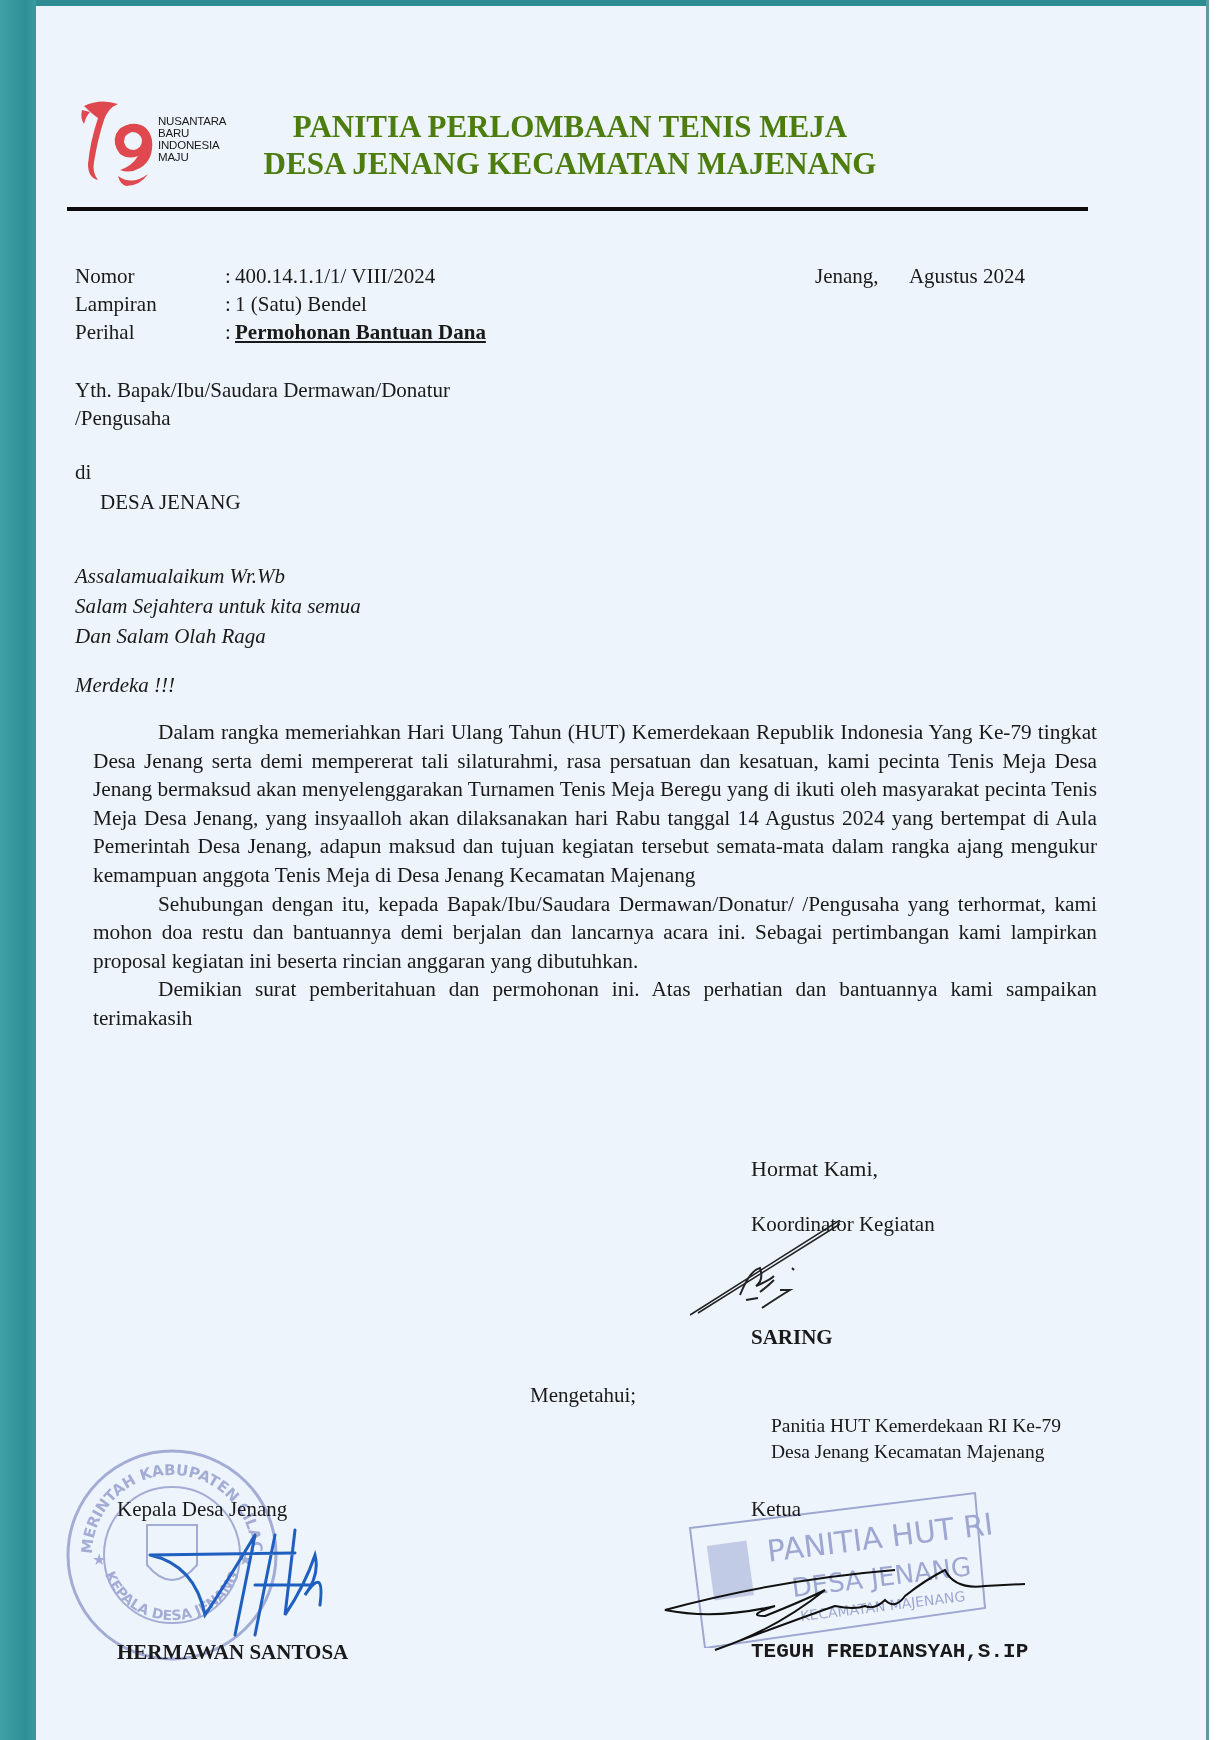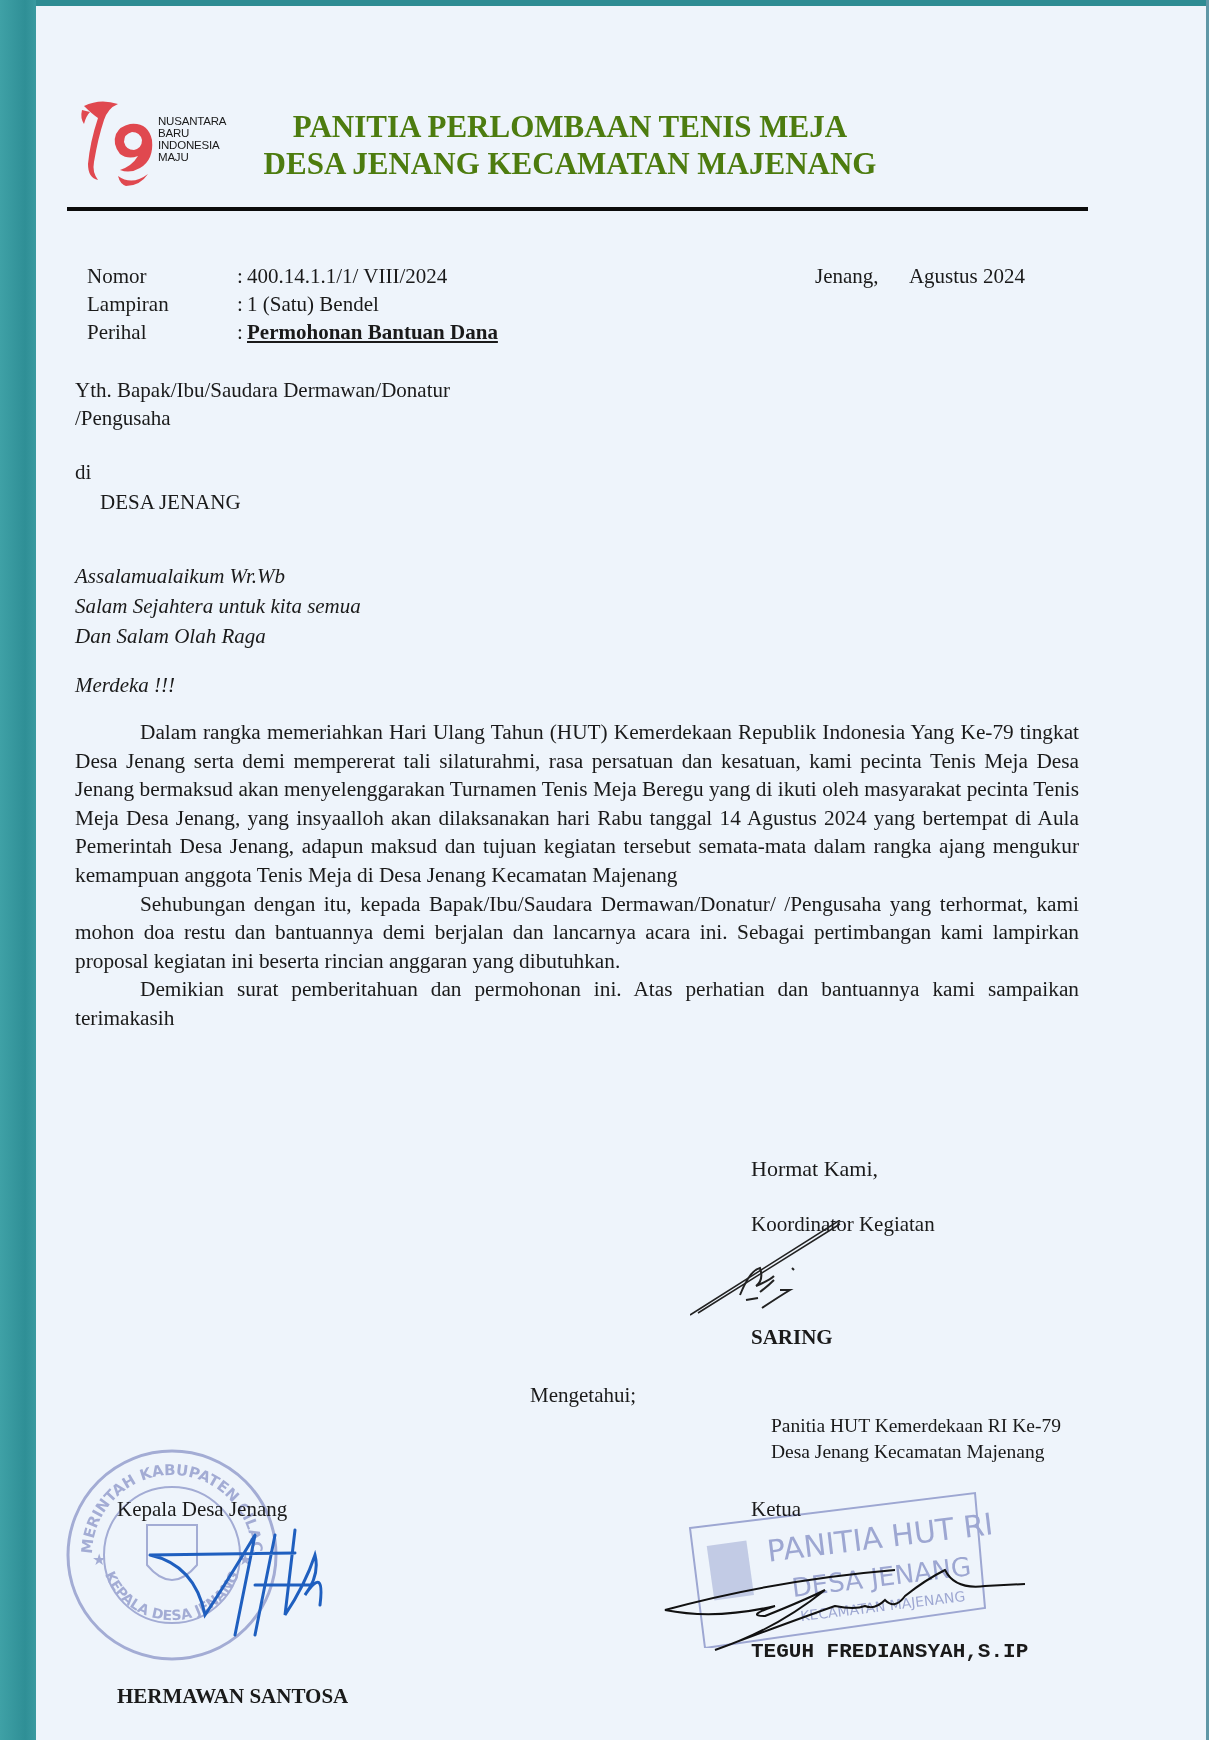--- a/index.html
+++ b/index.html
@@ -44,52 +44,52 @@
     text-align: center; font-weight: bold; font-size: 31px; line-height: 37px;
     color: #4d7c0f;
   }
   .head-rule {
     position: absolute; left: 67px; top: 207px; width: 1021px; height: 4px;
     background: #0b0b0b;
   }
 
   
   .meta { position: absolute; left: 75px; top: 262px; font-size: 21px; line-height: 28px; }
-  .meta-row { display: flex; margin-left: 12px; }
+  .meta-row { display: flex; }
   .meta-label { width: 150px; }
   .meta-sep { width: 10px; }
   .meta-val.strong { font-weight: bold; text-decoration: underline; }
   .date-line {
     position: absolute; left: 815px; top: 262px; font-size: 21px; line-height: 28px; white-space: pre;
   }
 
   .addr { position: absolute; left: 75px; top: 376px; font-size: 21px; line-height: 28px; }
   .addr-di { position: absolute; left: 75px; top: 460px; font-size: 21px; }
   .addr-place { position: absolute; left: 100px; top: 490px; font-size: 21px; }
 
   .greet {
     position: absolute; left: 75px; top: 561px; font-size: 21px; line-height: 30px; font-style: italic;
   }
   .merdeka { position: absolute; left: 75px; top: 673px; font-size: 21px; font-style: italic; text-align: right; }
 
   .body-text {
-    position: absolute; left: 75px; top: 718px; width: 1004px;
+    position: absolute; left: 93px; top: 718px; width: 1004px;
     font-size: 21.3px; line-height: 28.6px; text-align: justify;
   }
   .body-text p { margin: 0; text-indent: 65px; }
 
   
   .sig-hormat { position: absolute; left: 751px; top: 1156px; font-size: 22px; }
   .sig-koord  { position: absolute; left: 751px; top: 1212px; font-size: 21px; }
   .sig-saring { position: absolute; left: 751px; top: 1325px; font-size: 21px; font-weight: bold; }
   .sig-ket { position: absolute; left: 530px; top: 1383px; font-size: 21px; }
   .sig-panitia { position: absolute; left: 751px; top: 1413px; font-size: 19.5px; line-height: 26px; margin-left: 20px; }
   .sig-kades-title { position: absolute; left: 117px; top: 1497px; font-size: 21px; }
   .sig-ketua { position: absolute; left: 751px; top: 1497px; font-size: 21px; }
-  .sig-hermawan { position: absolute; left: 117px; top: 1640px; font-size: 21px; font-weight: bold; margin-top: 44px; }
+  .sig-hermawan { position: absolute; left: 117px; top: 1640px; font-size: 21px; font-weight: bold; }
   .sig-teguh { position: absolute; left: 751px; top: 1640px; font-size: 21px; font-weight: bold; font-family: Liberation Mono, monospace; }
 
   .stamp, .signature { position: absolute; }
 </style>
 </head>
 <body>
 
 <div class="teal-left"></div>
 <div class="teal-top"></div>
 <div class="paper"></div>

